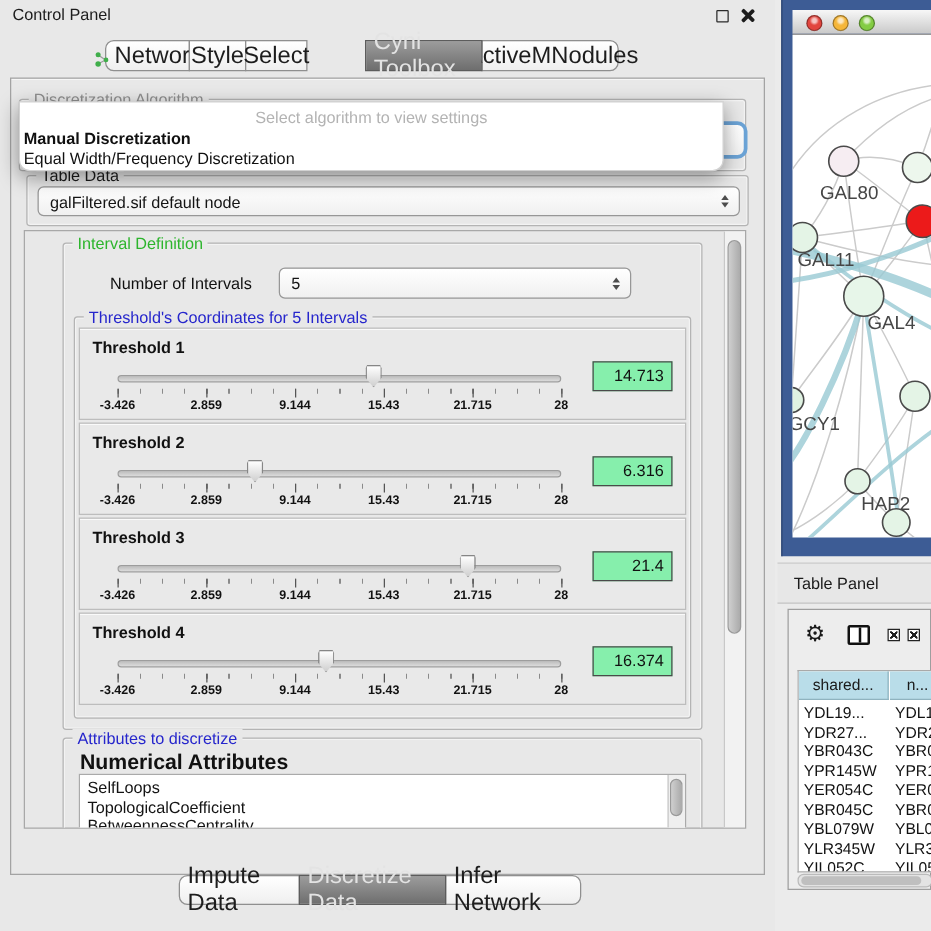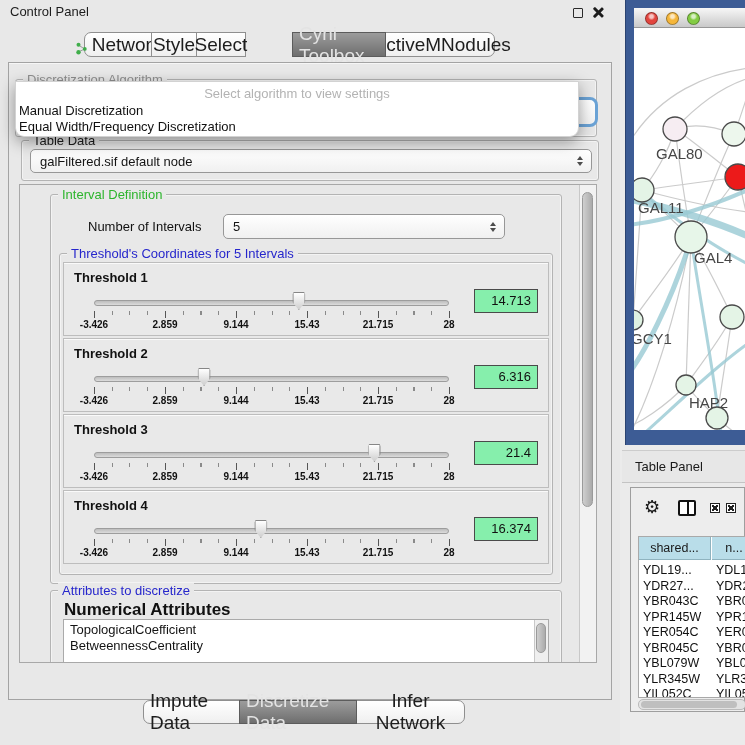--- a/index.html
+++ b/index.html
@@ -146,21 +146,21 @@
 
     <div class="content">
 
       <div class="group" style="left:6px;top:16px;width:582px;height:58px">
         <span class="gtitle gray">Discretization Algorithm</span>
       </div>
       <div class="focus-combo" style="left:18px;top:34px;width:571px;height:30px"></div>
 
       <div class="popup" style="left:6px;top:18px">
         <div class="popup-header">Select algorithm to view settings</div>
-        <div class="popup-item" style="top:21px;font-weight:normal">Manual Discretization</div>
+        <div class="popup-item" style="top:21px;font-weight:bold">Manual Discretization</div>
         <div class="popup-item" style="top:37px">Equal Width/Frequency Discretization</div>
       </div>
 
       <div class="group" style="left:12px;top:77px;width:578px;height:41px">
         <span class="gtitle dark">Table Data</span>
         <div class="combo" style="left:8px;top:8px;width:562px;height:24px">
           <span>galFiltered.sif default node</span>
           <span class="spin">
               <span class="tri-up"></span>
               <span class="tri-dn"></span>
@@ -262,20 +262,21 @@
                 </div>
               </div>
           </div>
         </div>
 
         <div class="group" style="left:30px;top:405px;width:512px;height:85px">
           <span class="gtitle blue">Attributes to discretize</span>
           <span class="abs" style="left:13px;top:9px;font-size:17px;font-weight:bold;color:#111">Numerical Attributes</span>
           <div class="listbox" style="left:12px;top:28px;width:486px;height:56px">
             <div id="attr-items" style="padding-top:2px">
+                <div class="item">SelfLoops</div>
                 <div class="item">TopologicalCoefficient</div>
                 <div class="item">BetweennessCentrality</div>
               </div>
             <div class="vsb" style="width:14px;background:#efefef">
               <div class="vsb-thumb" style="top:3px;height:30px;left:1px;width:10px"></div>
             </div>
           </div>
         </div>
 
         <div class="vsb">
@@ -285,21 +286,21 @@
 
     </div>
 
     <div class="segbar" id="bottom-tabs" style="left:143px;top:700px;height:24px">
         <div class="seg" style="width: 97px;">
           <span>Impute Data</span>
         </div>
         <div class="seg dark" style="width: 118px;">
           <span>Discretize Data</span>
         </div>
-        <div class="seg" style="width: 109px; text-align: center;">
+        <div class="seg" style="width: 109px;">
           <span>Infer Network</span>
         </div>
       </div>
   </section>
 
   <section class="netwin">
     <div class="net-titlebar">
       <div class="light" id="light-close" style="left: 11px; background: radial-gradient(circle at 50% 32%, rgba(255, 255, 255, 0.69) 0px, rgba(255, 255, 255, 0.69) 18%, transparent 40%), rgb(226, 69, 62);"></div>
       <div class="light" id="light-min" style="left: 32px; background: radial-gradient(circle at 50% 32%, rgba(255, 255, 255, 0.69) 0px, rgba(255, 255, 255, 0.69) 18%, transparent 40%), rgb(245, 182, 58);"></div>
       <div class="light" id="light-zoom" style="left: 53px; background: radial-gradient(circle at 50% 32%, rgba(255, 255, 255, 0.69) 0px, rgba(255, 255, 255, 0.69) 18%, transparent 40%), rgb(131, 204, 67);"></div>

